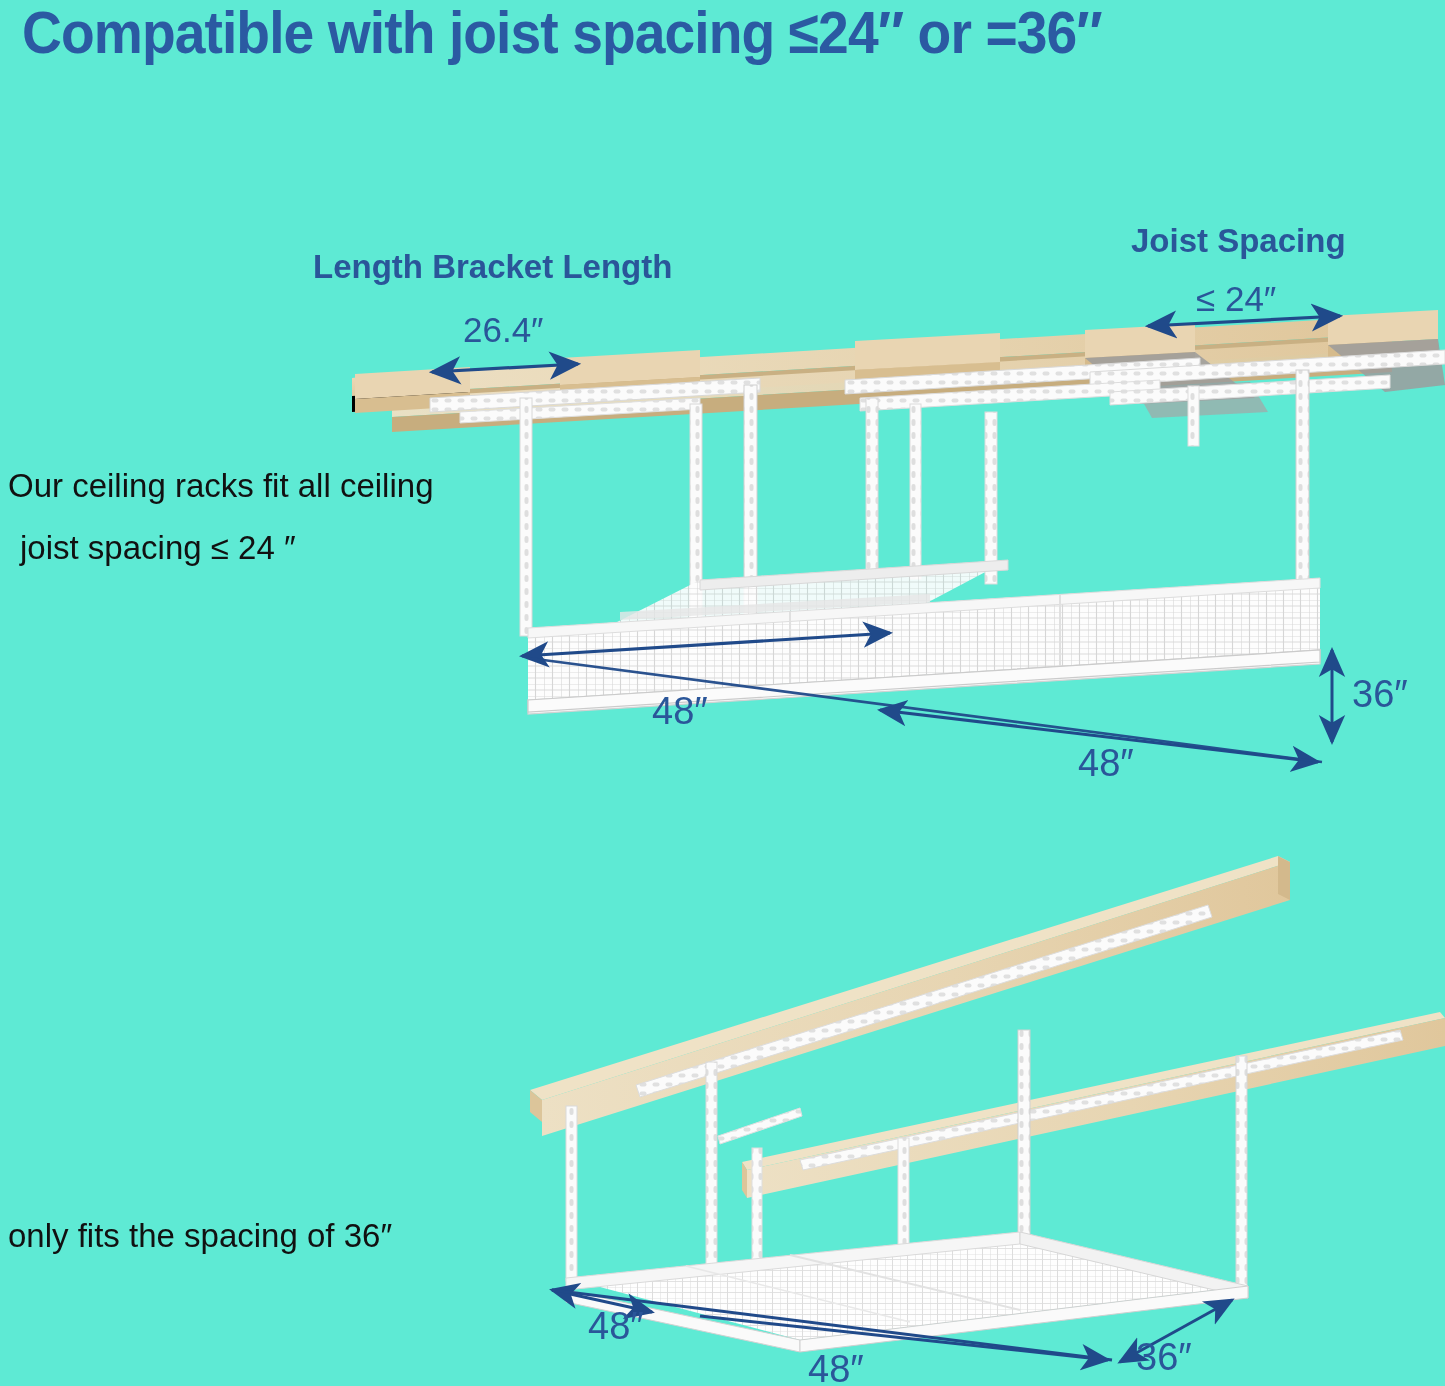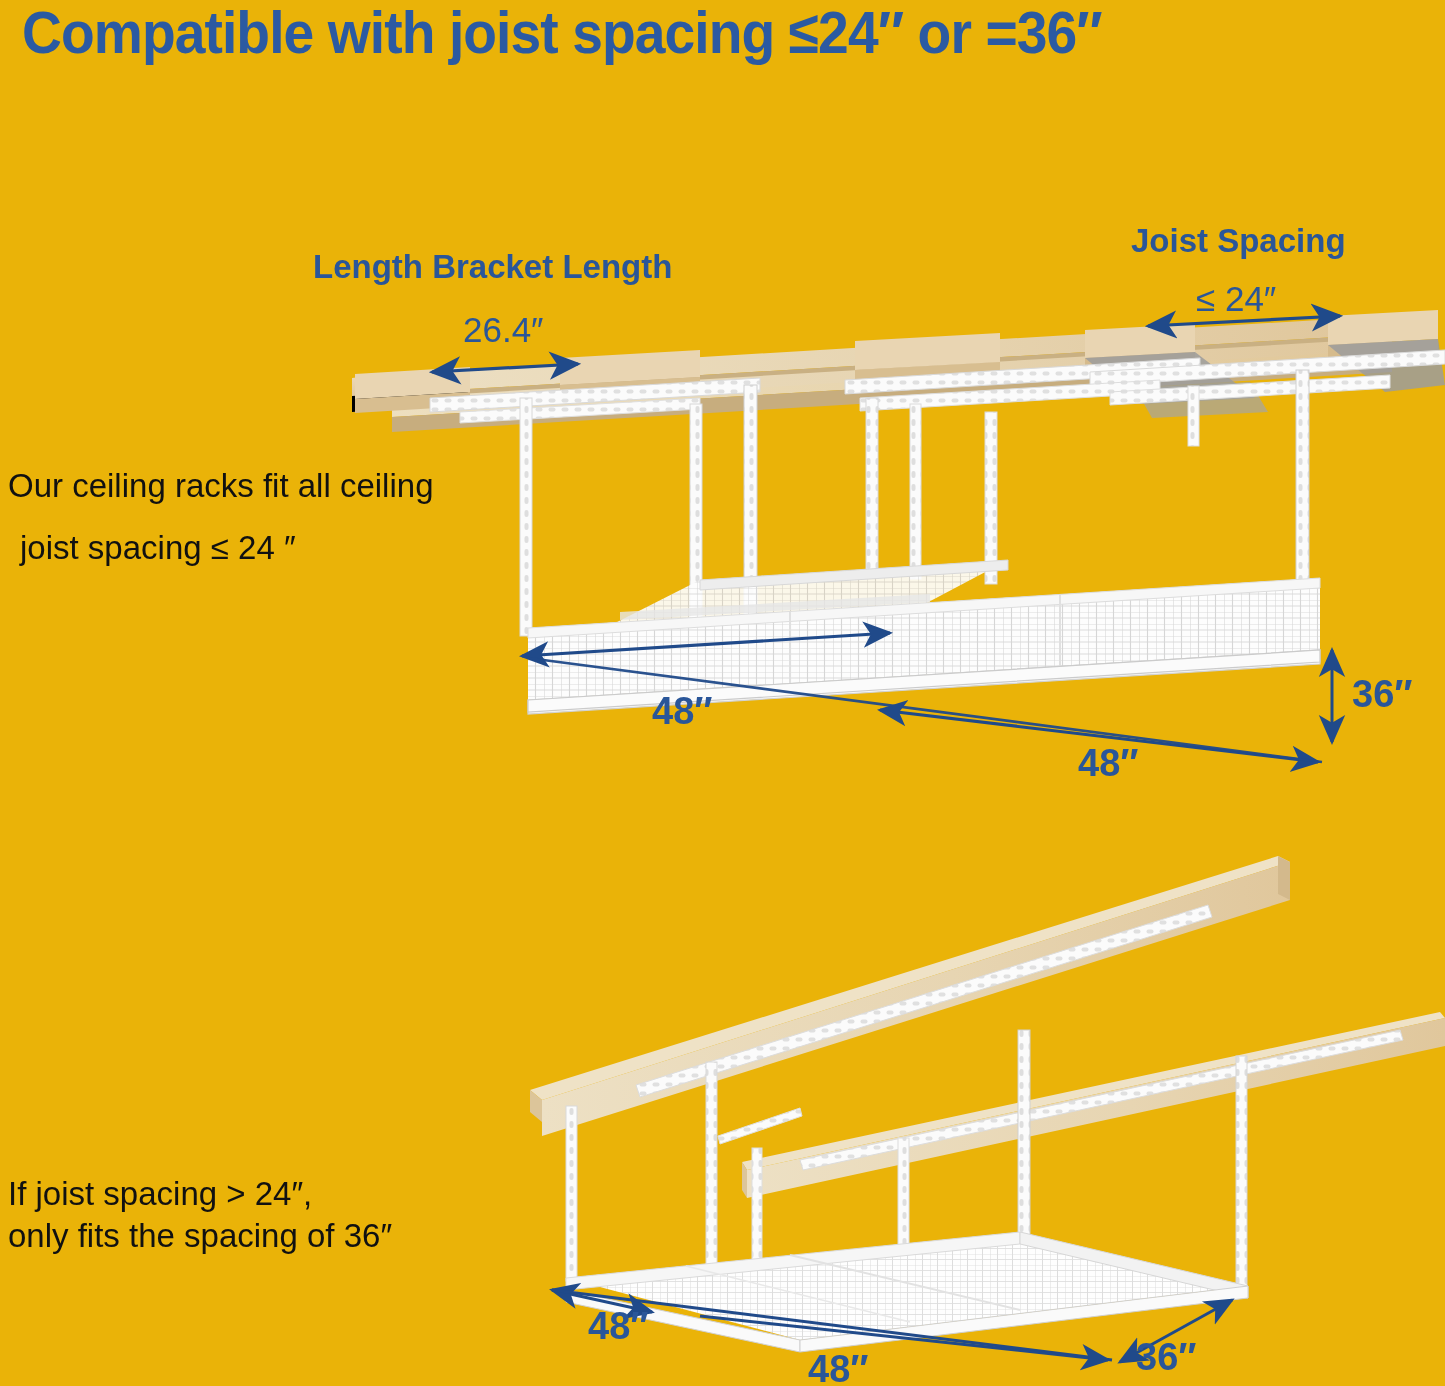--- a/index.html
+++ b/index.html
@@ -7,41 +7,41 @@
     padding: 0;
     background: #ffffff;
   }
   body {
     font-family: "Liberation Sans", sans-serif;
   }
   #page {
     position: relative;
     width: 1445px;
     height: 1386px;
-    background: #eab308;
+    background: #5eead4;
     overflow: hidden;
   }
   .hdr-title {
     position: absolute;
     left: 22px;
     top: -2px;
     font-family: "Liberation Sans", sans-serif;
     font-weight: bold;
     font-size: 60px;
     letter-spacing: -1px;
     color: #2B5AA2;
     white-space: nowrap;
     transform: scaleX(0.92);
     transform-origin: left top;
   }
   .label-blue {
     position: absolute;
     color: #2A5699;
     font-family: "Liberation Sans", sans-serif;
-    font-weight: bold;
+    font-weight: normal;
     white-space: nowrap;
   }
   .label-black {
     position: absolute;
     color: #111111;
     font-family: "Liberation Sans", sans-serif;
     font-size: 33px;
     line-height: 1.32;
     white-space: nowrap;
   }
@@ -258,21 +258,20 @@
 
   <div class="label-black" style="left:8px; top:454px;margin-top:10px;">Our ceiling racks fit all ceiling</div>
   <div class="label-black" style="left:8px; top:526px;margin-left:12px;">joist spacing ≤ 24 ″</div>
 
   <div class="label-blue dim-label-big" style="left:652px; top:690px;">48″</div>
 
   <div class="label-blue dim-label-big" style="left:1078px; top:742px;">48″</div>
 
   <div class="label-blue dim-label-big" style="left:1352px; top:673px;">36″</div>
 
-  <div class="label-black" style="left:8px; top:1172px;">If joist spacing &gt; 24″,</div>
   <div class="label-black" style="left:8px; top:1214px;">only fits the spacing of 36″</div>
 
   <div class="label-blue dim-label-big" style="left:588px; top:1305px;">48″</div>
 
   <div class="label-blue dim-label-big" style="left:808px; top:1348px;">48″</div>
 
   <div class="label-blue dim-label-big" style="left:1136px; top:1336px;">36″</div>
 
 </div>
 

